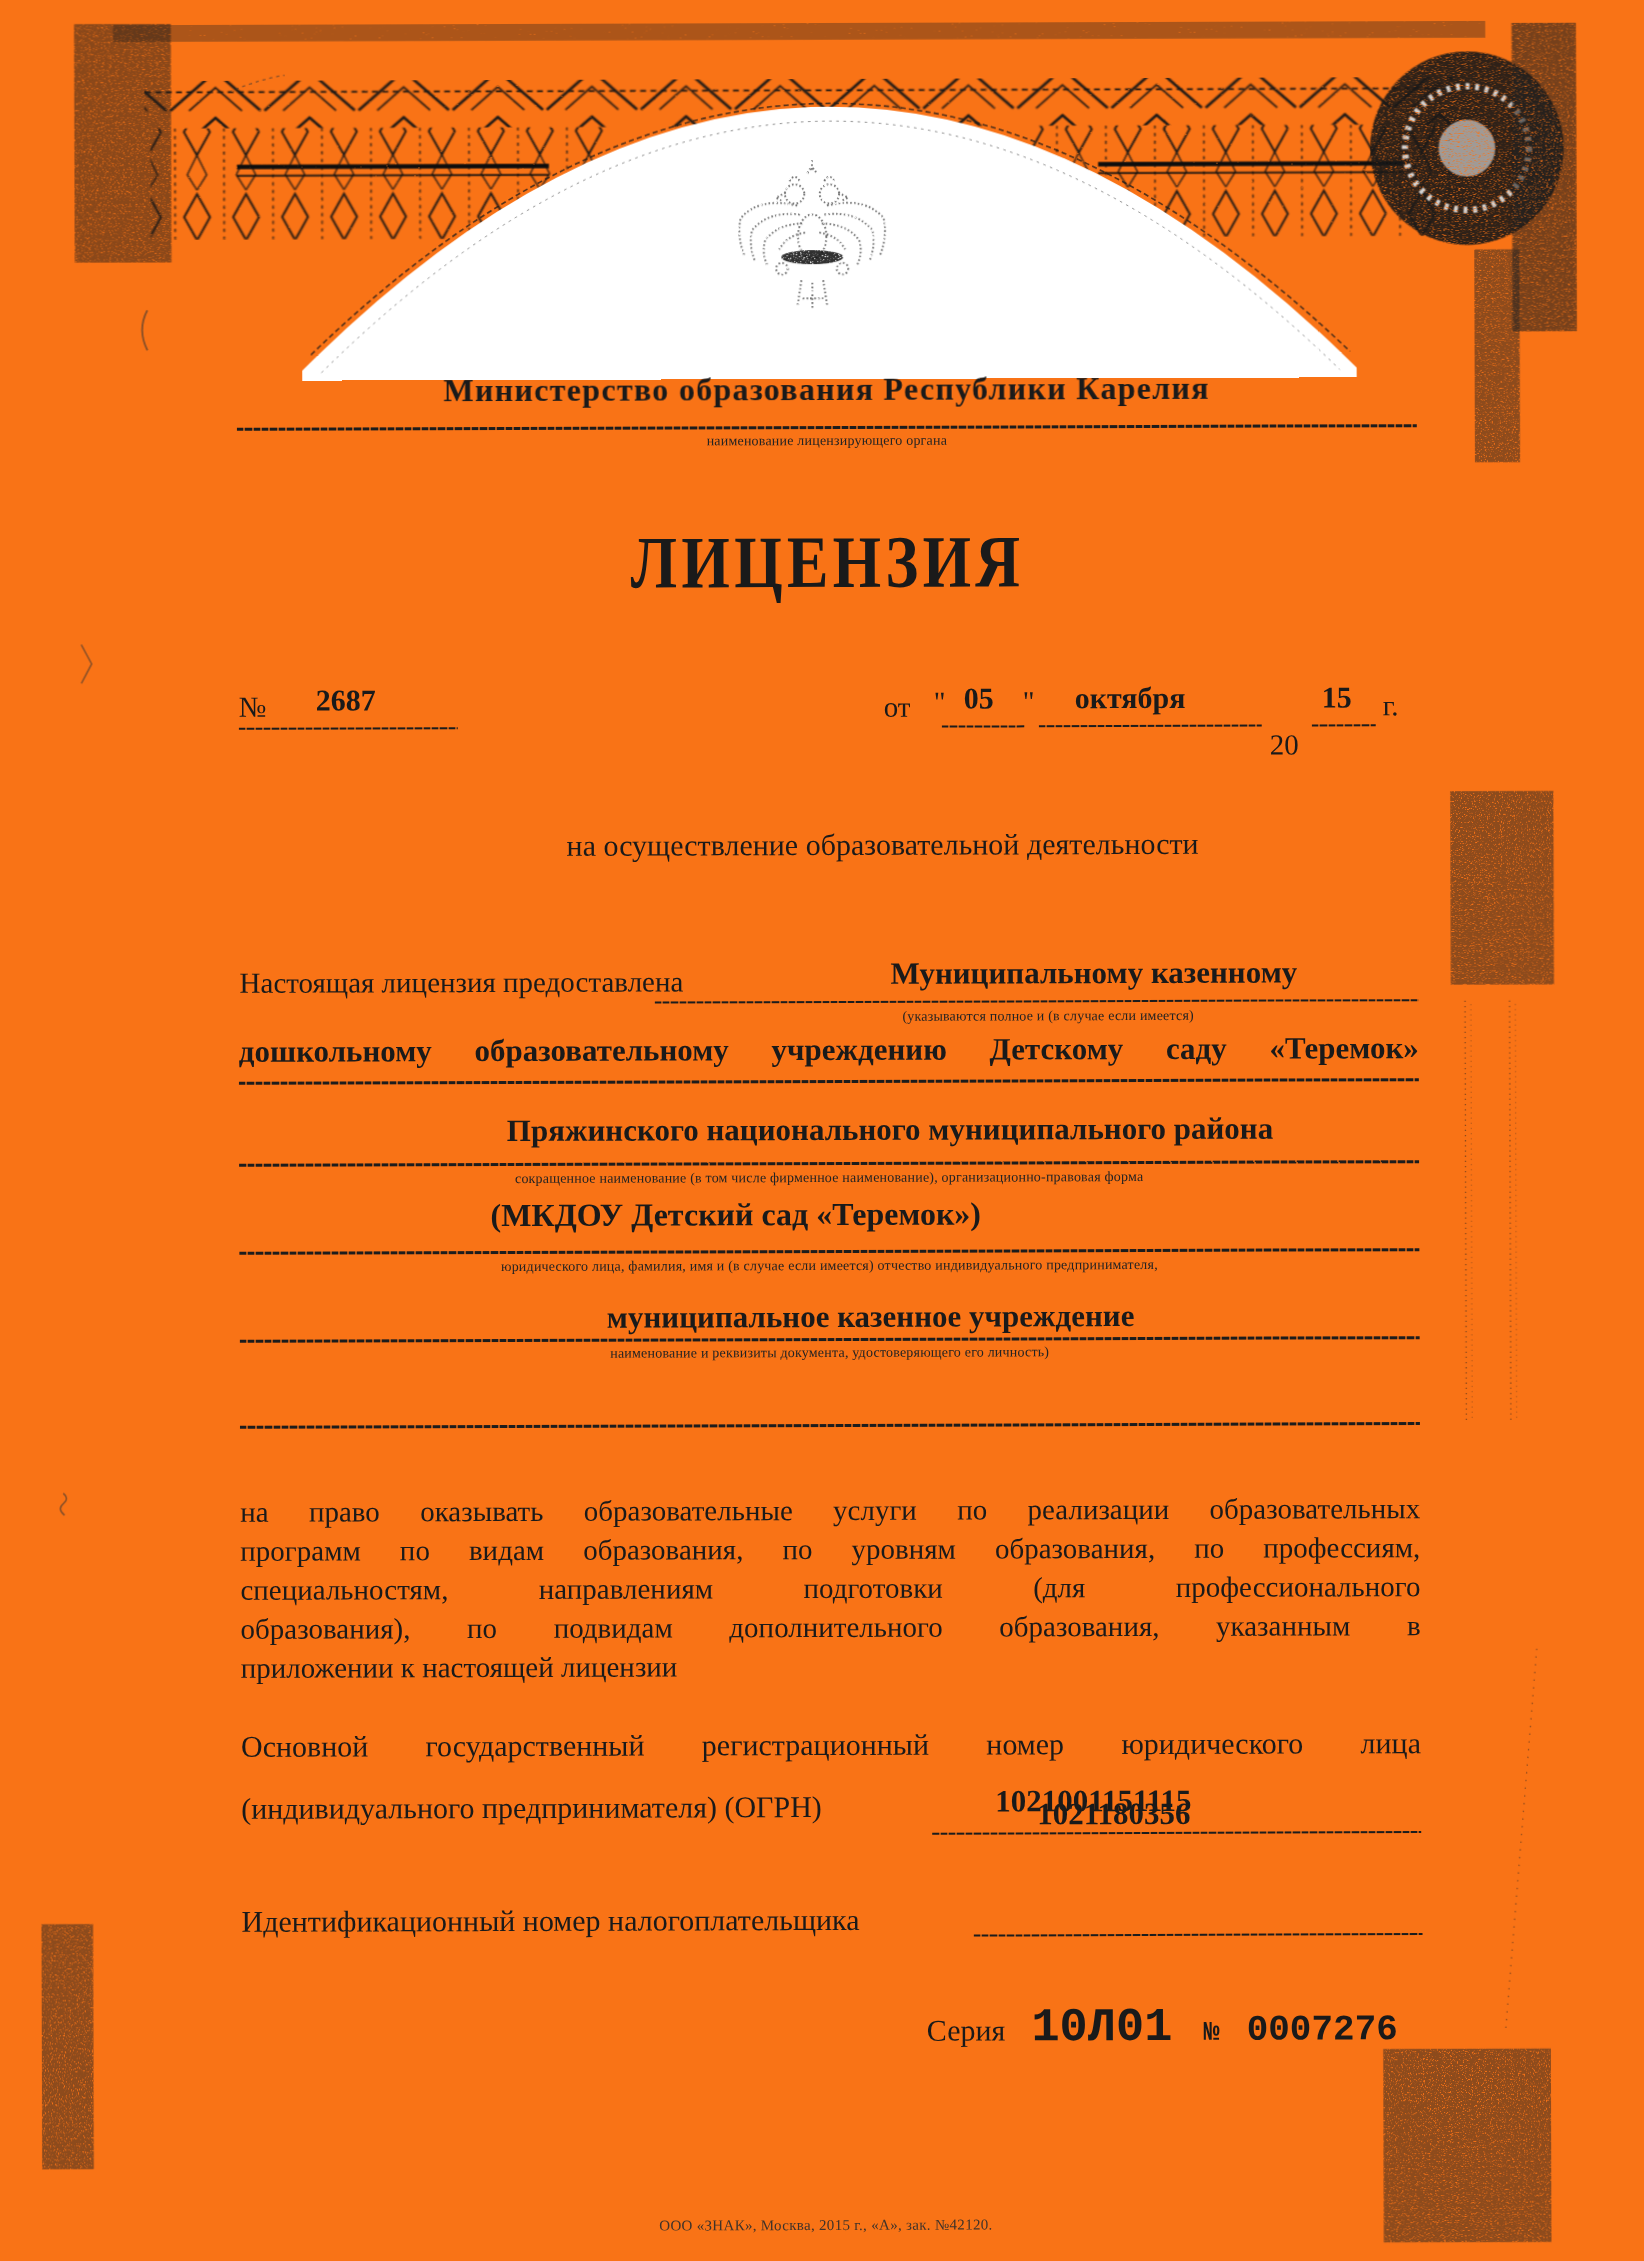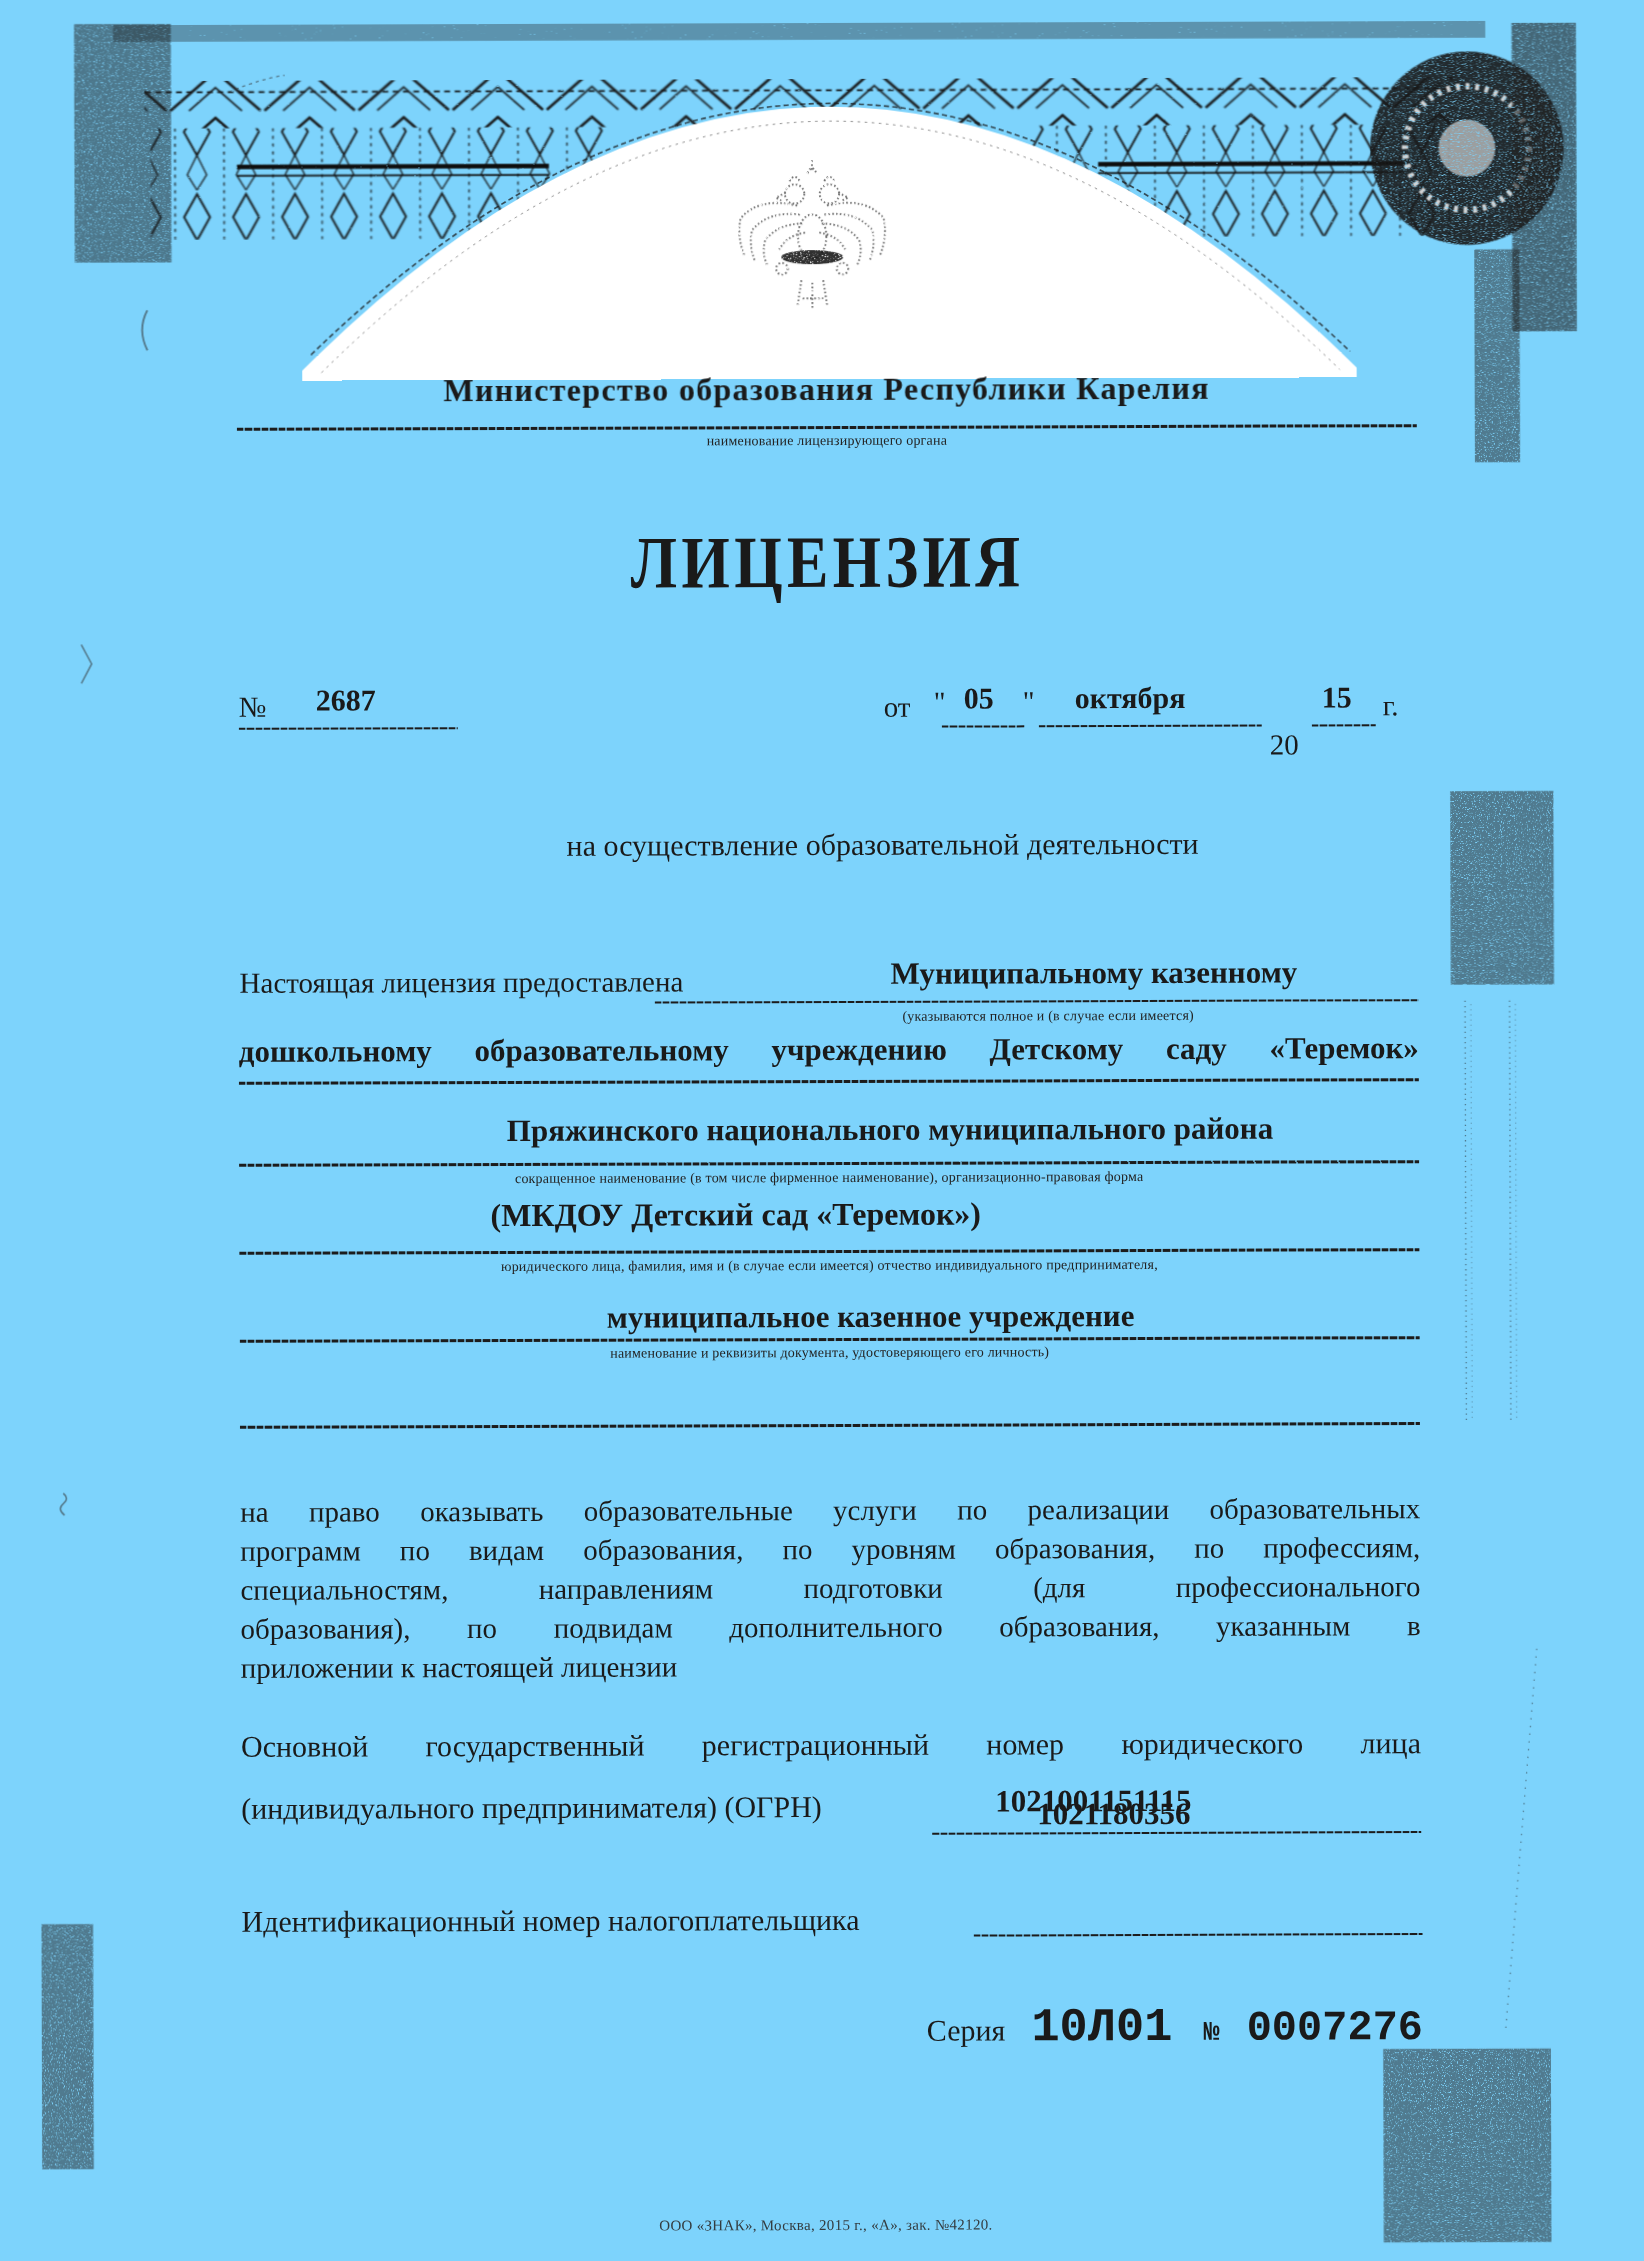--- a/index.html
+++ b/index.html
@@ -1,16 +1,16 @@
 <!DOCTYPE html>
 <html lang="ru" style="font-size:10.3px"><head>
 <meta charset="utf-8">
 <style>
   html,body{margin:0;padding:0;background:#9a9a9a;}
-  .sheet{position:relative;width:1645px;height:2261px;background:#7dd3fc;
+  .sheet{position:relative;width:1645px;height:2261px;background:#f97316;
          font-family:"Liberation Serif","DejaVu Serif",serif;color:#1a1a1a;overflow:hidden;}
   .skew{position:absolute;inset:0;transform:rotate(-0.18deg);}
   .abs{position:absolute;}
   .b{font-weight:bold;}
   .c{text-align:center;}
   .j{text-align:justify;text-align-last:justify;}
   .cap{font-size:14px;color:#232323;letter-spacing:0.2px;}
   .t45{font-size:29px;} .t46{font-size:30px;} .t47{font-size:30px;}
   .t48{font-size:31px;} .t50{font-size:32px;letter-spacing:1.3px;}
   .rule{height:2.6px;background:repeating-linear-gradient(90deg,#1c1c1c 0 6.4px,rgba(28,28,28,.35) 6.4px 8.4px);}
@@ -172,21 +172,21 @@
   <div class="abs rule thin" style="left:930px;top:1833px;width:489px"></div>
 
   <span class="abs b t48" style="left:1035px;top:1797px">1021180356</span>
   <span class="abs t46" style="left:239px;top:1903px">Идентификационный номер налогоплательщика</span>
   <div class="abs rule thin" style="left:971px;top:1935px;width:449px"></div>
 
   <div class="abs series-row" style="left:924px;top:2002px">
     <span class="t46">Серия</span>
     <span class="mono" style="font-size:47px;margin-left:26px">10Л01</span>
     <span class="mono" style="font-size:27px;margin-left:31px">№</span>
-    <span class="mono" style="font-size:42px;margin-left:27px">0007276</span>
+    <span class="mono" style="font-size:36px;margin-left:27px">0007276</span>
   </div>
 
   <div class="abs c fine" style="left:500px;top:2217px;width:645px">ООО «ЗНАК», Москва, 2015 г., «А», зак. №42120.</div>
 
   <svg class="abs noink" style="left:0;top:0" width="1645" height="2261" viewBox="0 0 2550 3506" aria-hidden="true">
     <rect width="2550" height="3506" filter="url(#fDots)" opacity="0.65"></rect>
     <g stroke="#1f1f1f" opacity="0.5" stroke-dasharray="2 6" fill="none">
       <line x1="2272" y1="1555" x2="2272" y2="2210" stroke-width="2"></line>
       <line x1="2281" y1="1560" x2="2281" y2="2205" stroke-width="1"></line>
       <line x1="2341" y1="1555" x2="2341" y2="2210" stroke-width="2"></line>

